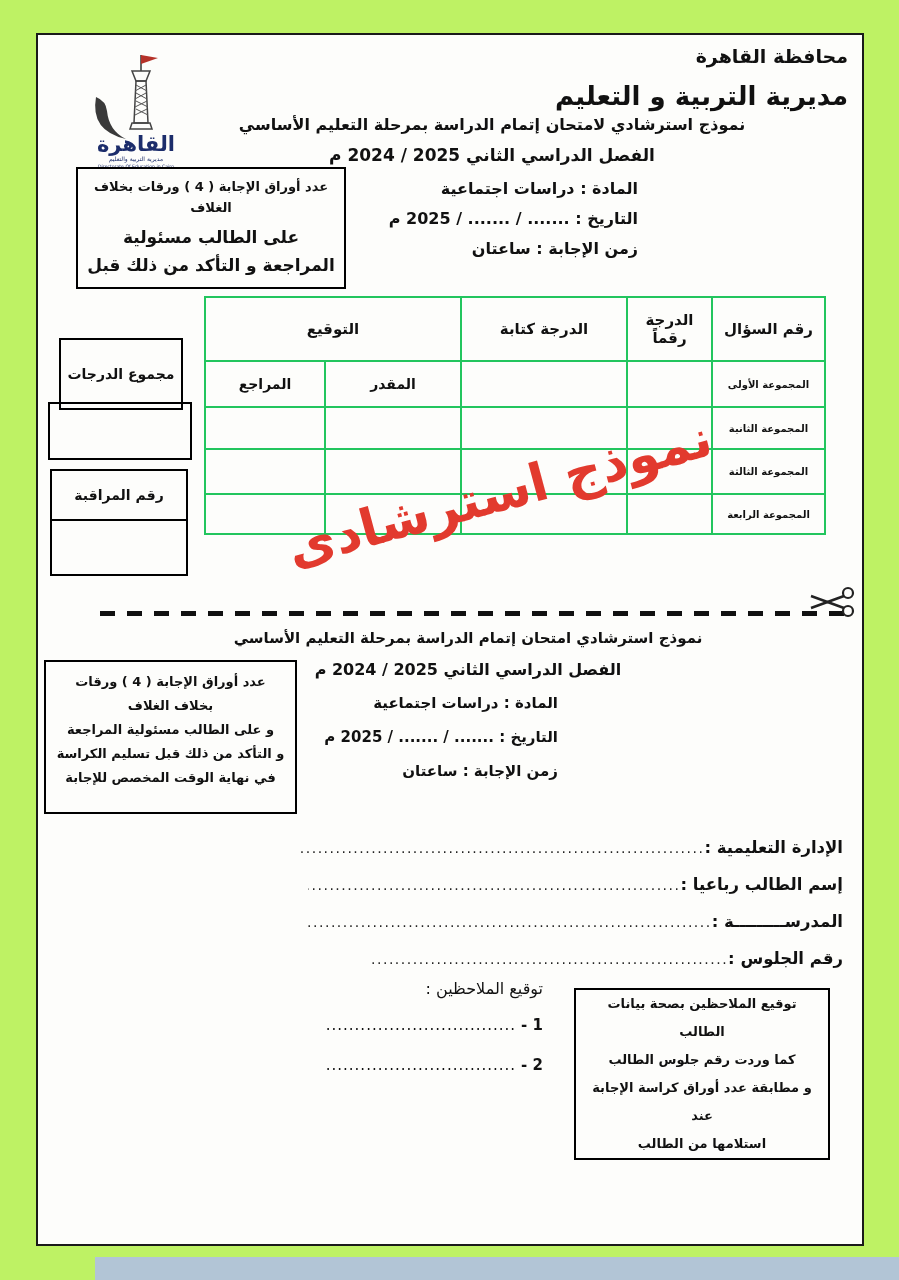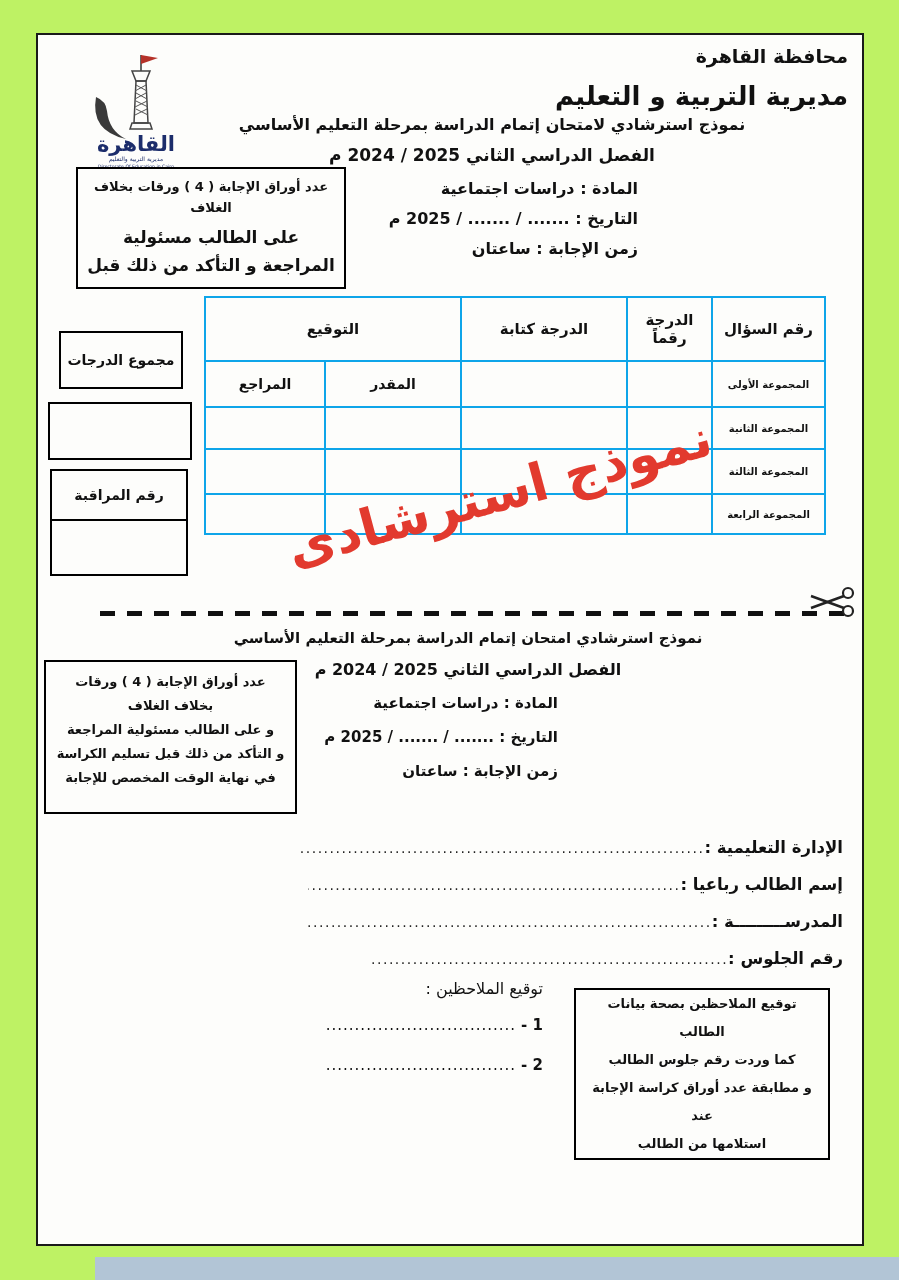--- a/index.html
+++ b/index.html
@@ -16,29 +16,29 @@
   .s1-title { position:absolute; left:180px; top:80px;  width:548px; text-align:center; font-weight:bold; font-size:16px; }
   .s1-sem   { position:absolute; left:180px; top:110px; width:548px; text-align:center; font-weight:bold; font-size:17px; }
   .s1-details { position:absolute; right:224px; top:139px; text-align:right; font-weight:bold; font-size:16px; line-height:30px; }
 
   .notice1 { position:absolute; left:38px; top:132px; width:250px; height:102px; border:2px solid #000;
              padding:8px; overflow:hidden; text-align:center; font-weight:bold; }
   .n1-title { font-size:13px; line-height:1.6; }
   .n1-body  { font-size:17px; line-height:1.7; margin-top:4px; }
 
   .grades { position:absolute; left:166px; top:261px; border-collapse:collapse; table-layout:fixed; }
-  .grades th, .grades td { border:2px solid #0ea5e9; text-align:center; vertical-align:middle; font-weight:bold; padding:0 2px; }
+  .grades th, .grades td { border:2px solid #22c55e; text-align:center; vertical-align:middle; font-weight:bold; padding:0 2px; }
   .grades th { font-size:15px; }
   .grades td.rowlabel { font-size:10px;border-radius:14px; }
   .grades td.subhead  { font-size:14px; }
   tr.hr{height:64px} tr.r1{height:46px} tr.r2{height:42px} tr.r3{height:45px} tr.r4{height:40px} tr.r5{height:34px}
 
   .sbox { position:absolute; border:2px solid #000; display:flex; align-items:center; justify-content:center;
           font-weight:bold; font-size:14px; text-align:center; box-sizing:border-box; }
-  .total-label   { left:21px; top:296px; width:124px; height:58px; }
+  .total-label   { left:21px; top:303px; width:124px; height:72px; }
   .total-empty   { left:10px; top:367px; width:144px; height:58px; }
   .monitor-label { left:12px; top:434px; width:138px; height:52px; }
   .monitor-empty { left:12px; top:484px; width:138px; height:57px; }
 
   .watermark { position:absolute; left:243px; top:428px; font-size:52px; font-weight:bold; color:#e23a2e;
                white-space:nowrap; transform:rotate(-15deg); transform-origin:50% 50%; letter-spacing:1px; }
 
   .cutline { position:absolute; left:62px; top:576px; width:756px; height:5px;
              background:repeating-linear-gradient(90deg,#111 0 15px,transparent 15px 27px); }
   .scissors { position:absolute; left:770px; top:550px; width:48px; height:34px; }

